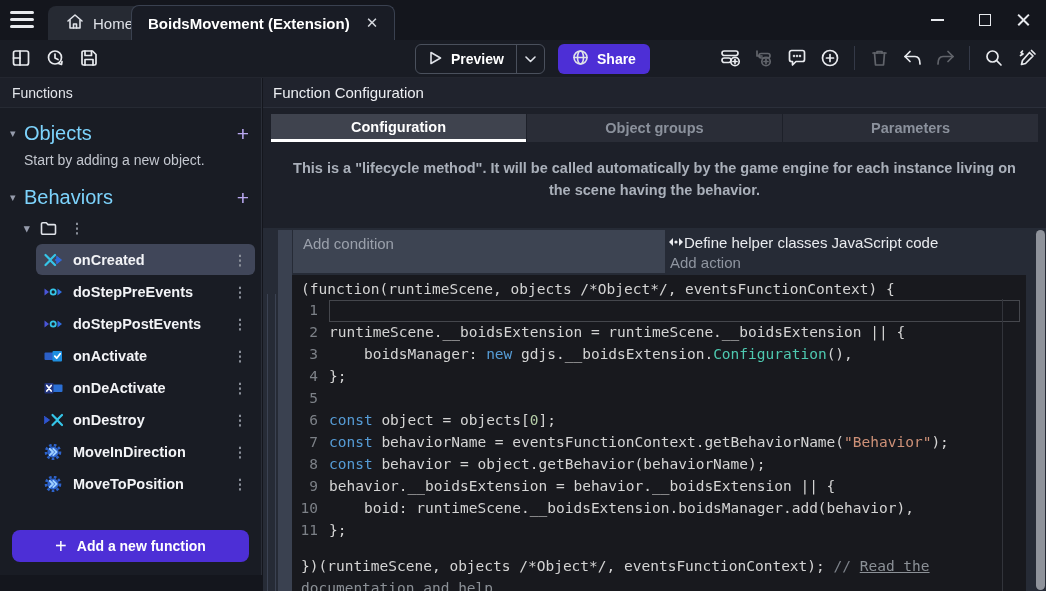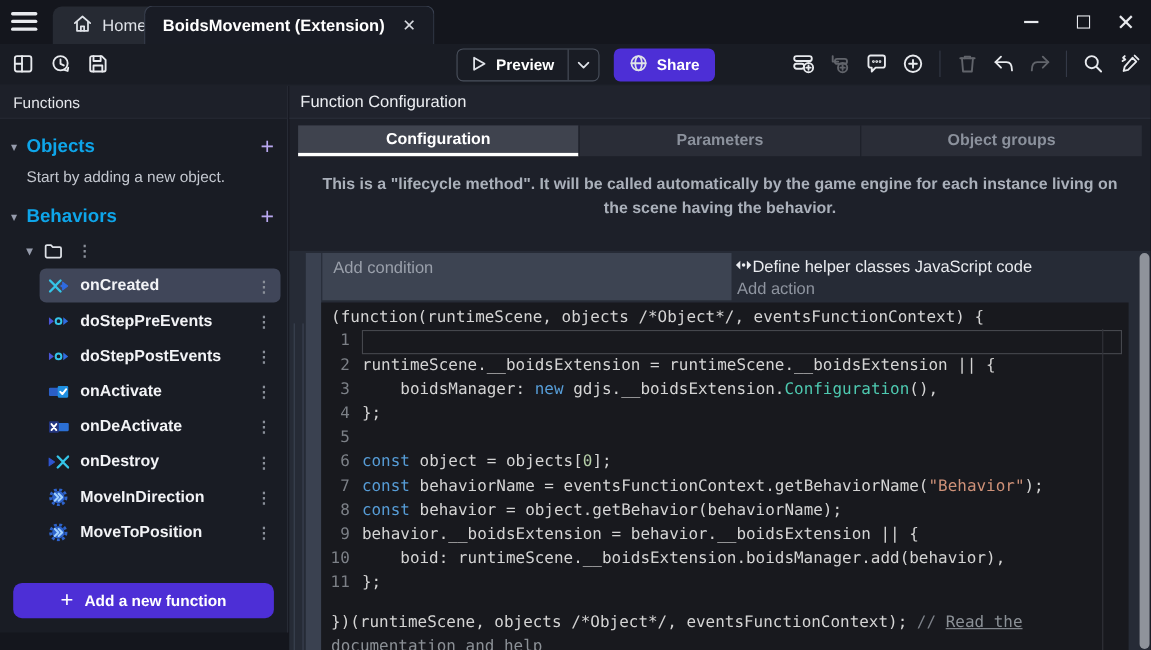--- a/index.html
+++ b/index.html
@@ -36,21 +36,21 @@
 
   
   .sidebar { position:absolute; top:78px; left:0; width:262px; bottom:16px; background:#191c24; border-right:1px solid #2a2e38; }
   .sb-header { height:30px; display:flex; align-items:center; padding:0 12px; font-size:14px; color:#e3e5ea; border-bottom:1px solid #262a33; background:#1d2029; }
   .search-box { margin:8px 10px 0 10px; height:30px; background:#3a3e49; border-radius:6px; display:flex; align-items:center; gap:9px; padding:0 10px; cursor:text; }
   .search-box svg { stroke:#9ca1ab; fill:none; stroke-width:2; }
   .search-box input { background:transparent; border:none; outline:none; color:#cfd3da; font-size:15px; width:190px; font-family:"Liberation Sans",sans-serif; }
   .search-box input::placeholder { color:#8e939d; }
   .sec-head { display:flex; align-items:center; height:30px; padding:0 12px 0 10px; margin-top:10px; }
   .sec-head .tri { color:#969cac; font-size:11px; width:14px; cursor:pointer; }
-  .sec-head .sec-title { font-size:17px; font-weight:bold; color:#0ea5e9; flex:1; }
+  .sec-head .sec-title { font-size:20px; font-weight:normal; color:#7dd3fc; flex:1; }
   .sec-head .plus { color:#b9a8f0; font-size:21px; font-weight:400; cursor:pointer; line-height:1; }
   .sb-hint { padding:4px 12px 0 24px; color:#c3c7cf; font-size:14px; height:24px; }
   .grp-row { display:flex; align-items:center; height:32px; padding:0 12px 0 24px; color:#fff; font-size:14.5px; font-weight:bold; cursor:pointer; }
   .grp-row .tri { color:#969cac; font-size:11px; width:16px; }
   .grp-row .gicon { margin-right:9px; display:flex; }
   .grp-row .lbl { flex:1; }
   .dots { color:#8a8f99; font-size:14px; cursor:pointer; padding:0 4px; }
   .fn-row { display:flex; align-items:center; height:31px; margin:0 6px 1px 36px; padding:0 4px 0 8px; border-radius:6px; color:#f2f3f6; font-size:14.5px; font-weight:bold; cursor:pointer; }
   .fn-row.selected { background:#404659; }
   .fn-row .ficon { width:20px; margin-right:9px; display:flex; align-items:center; }
@@ -368,22 +368,22 @@
     <div class="add-fn-btn">
       <span class="pl">+</span>
       <span>Add a new function</span>
     </div>
   </div>
 
   <div class="main">
     <div class="main-header">Function Configuration</div>
     <div class="tabs" id="tabs">
         <div class="tab active">Configuration</div>
+        <div class="tab">Object groups</div>
         <div class="tab">Parameters</div>
-        <div class="tab">Object groups</div>
       </div>
     <div class="description">This is a "lifecycle method". It will be called automatically by the game engine for each instance living on the scene having the behavior.</div>
 
     <div class="events">
       <div class="guide1"></div>
       <div class="guide2"></div>
       <div class="event-margin"></div>
       <div class="cond-block">Add condition</div>
       <div class="js-title">
         <span><svg width="16" height="12" viewBox="0 0 16 12">

